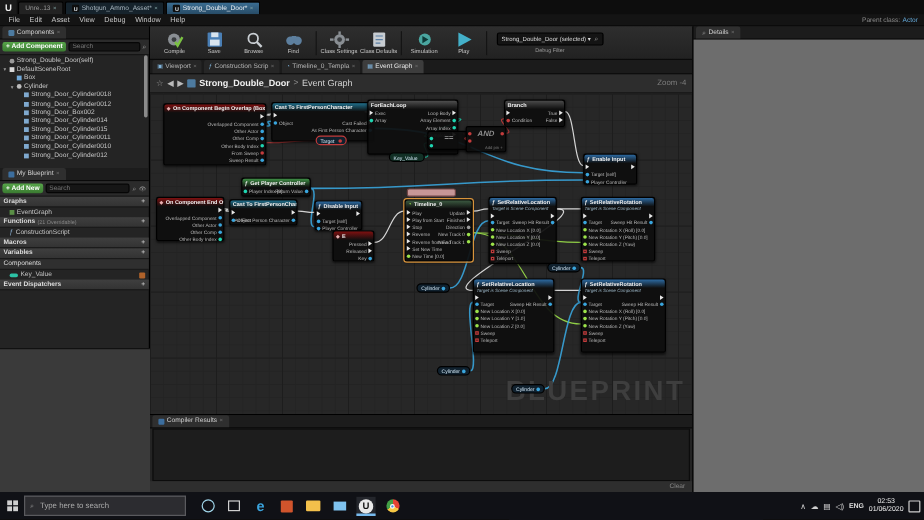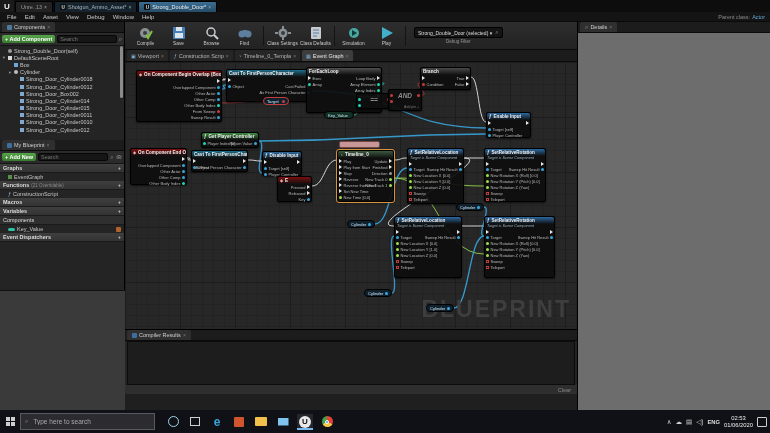--- a/index.html
+++ b/index.html
@@ -395,20 +395,30 @@
           <div class="ti">◔</div>
           <div>Timeline_0_Templa</div>
           <div class="x">×</div>
         </div>
         <div class="dtab active">
           <div class="ti">▦</div>
           <div>Event Graph</div>
           <div class="x">×</div>
         </div>
       </div>
+    <div id="graphhdr">
+      <span class="star">☆</span>
+      <span class="nav">◀</span>
+      <span class="nav">▶</span>
+      <span class="gic"></span>
+      <span id="crumb-root">Strong_Double_Door</span>
+      <span id="crumb-sep">&gt;</span>
+      <span id="crumb-leaf">Event Graph</span>
+      <span id="zoomlbl">Zoom -4</span>
+    </div>
     <div id="canvas">
       <svg id="wires" width="452" height="267">
           <path d="M97,18 C105,18 93,17 101,17" fill="none" stroke="#e8e8e8" stroke-width="1" opacity="0.9"></path>
           <path d="M97,27 C105,27 93,23 101,23" fill="none" stroke="#39a5dd" stroke-width="1.3" opacity="0.9"></path>
           <path d="M97,41 C117.5,41 117.5,39 138,39" fill="none" stroke="#c43c3c" stroke-width="0.9" opacity="0.9"></path>
           <path d="M187,17 C195,17 173,15 181,15" fill="none" stroke="#e8e8e8" stroke-width="1" opacity="0.9"></path>
           <path d="M187,29 C274,29 274,66 361,66" fill="none" stroke="#39a5dd" stroke-width="1.3" opacity="0.9"></path>
           <path d="M257,21 C270,21 218,36 231,36" fill="none" stroke="#1fd6b2" stroke-width="0.9" opacity="0.9"></path>
           <path d="M229,53 C237,53 223,41 231,41" fill="none" stroke="#1fd6b2" stroke-width="0.9" opacity="0.9"></path>
           <path d="M267,38 C275,38 255,33 263,33" fill="none" stroke="#c43c3c" stroke-width="0.9" opacity="0.9"></path>

